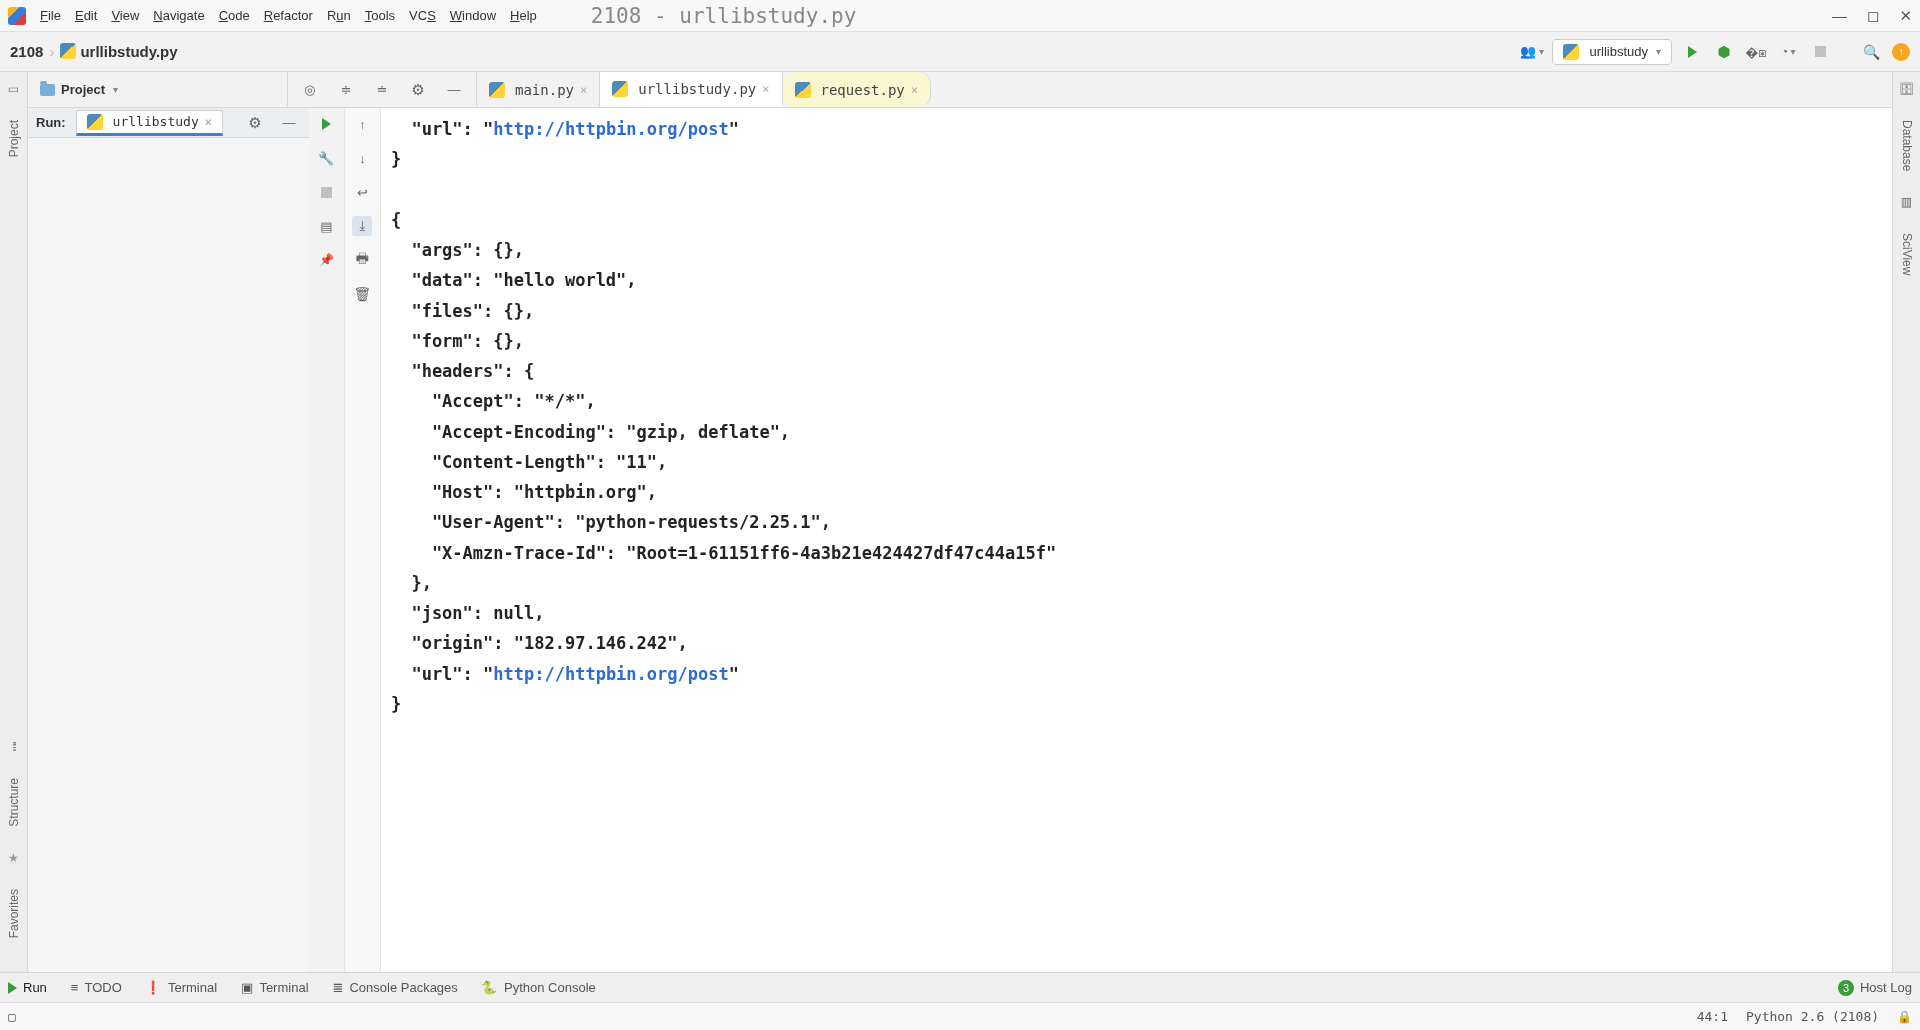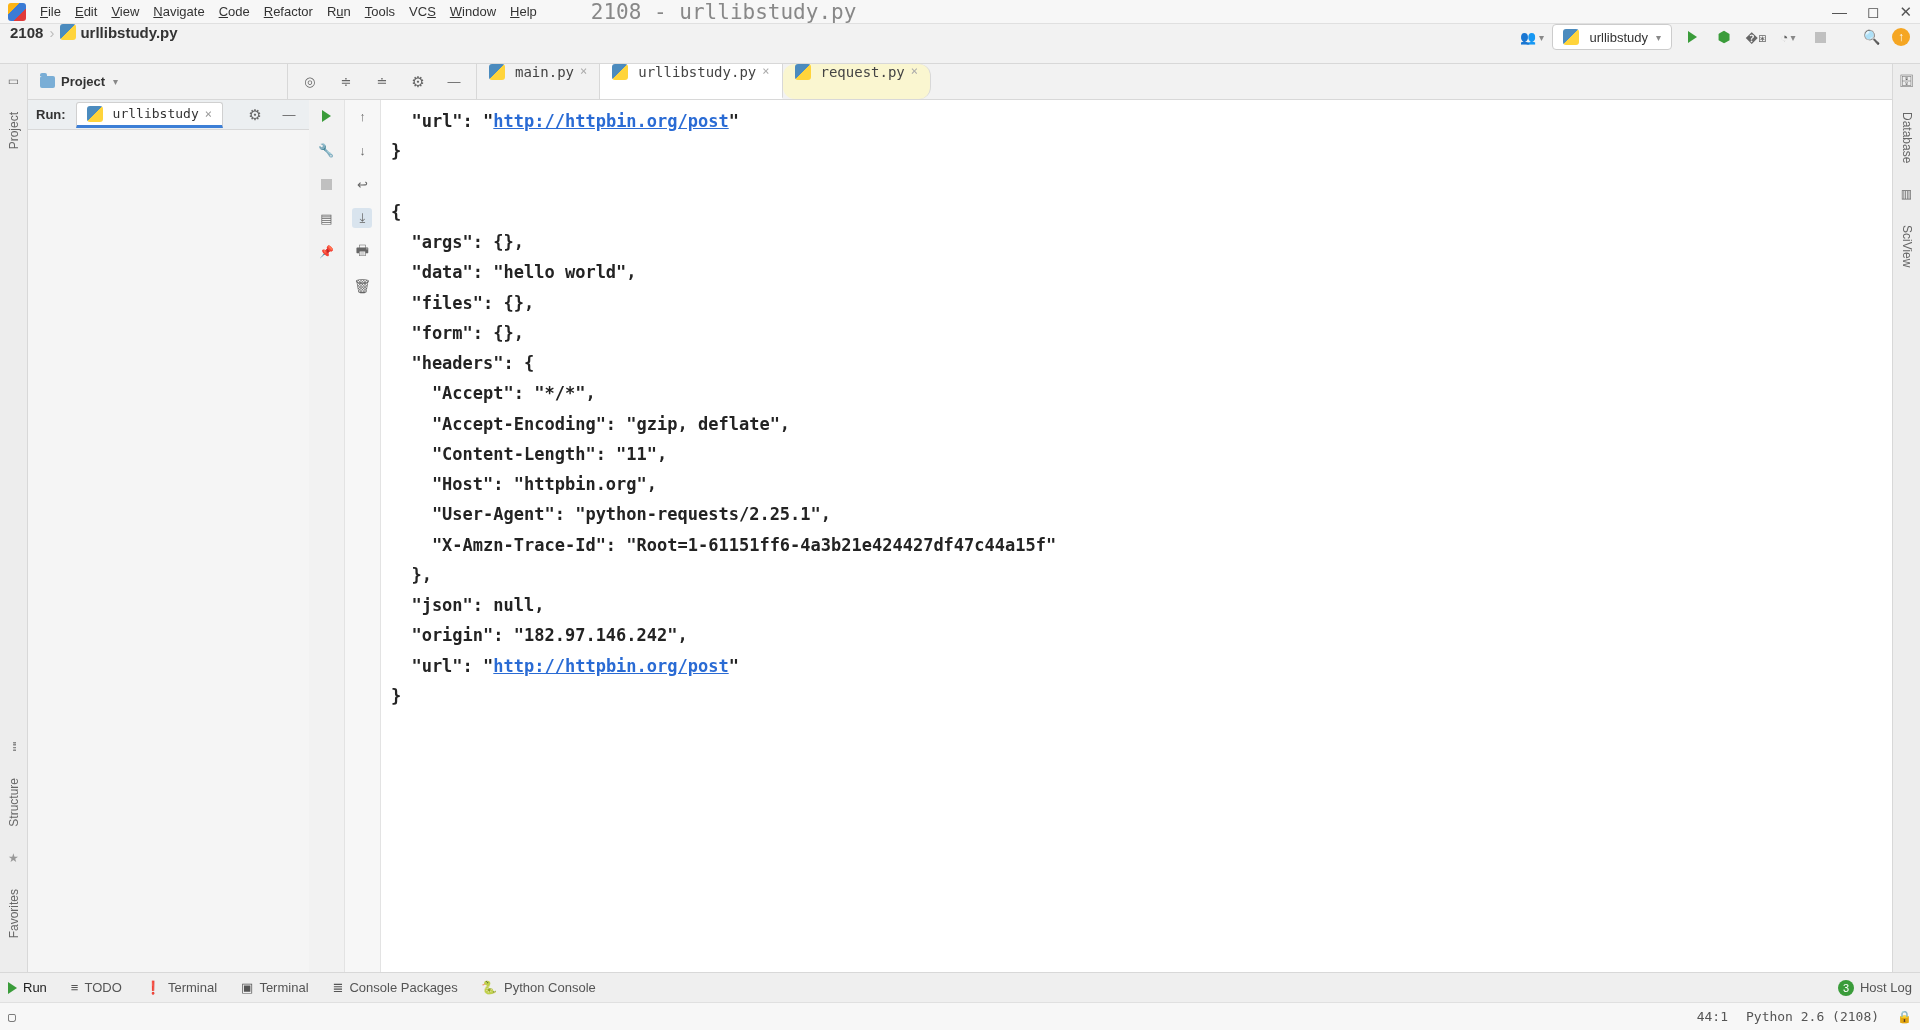--- a/index.html
+++ b/index.html
@@ -11,39 +11,39 @@
     width: 1920px;
     height: 1030px;
     overflow: hidden;
     display: flex;
     flex-direction: column;
   }
   
   .menubar {
     display: flex;
     align-items: center;
-    height: 24px;
+    height: 32px;
     padding: 0 8px;
     background: #f7f7f7;
     gap: 14px;
     border-bottom: 1px solid #e0e0e0;
   }
   .app-icon {
     width: 18px; height: 18px;
     background: linear-gradient(135deg,#fcb415 0 33%,#3a7bd5 33% 66%,#e03a3a 66%);
     border-radius: 3px;
   }
   .menu-item { cursor: pointer; }
   .menu-item .u { text-decoration: underline; }
   .title-area { margin-left: 40px; color: #888; font-family: "Consolas","DejaVu Sans Mono",monospace; font-size: 21px;}
   .win-controls { margin-left: auto; display: flex; gap: 20px; color:#555;}
   .win-controls span { cursor:pointer; font-size:15px; }
   
   .navbar {
-    display:flex; align-items:flex-start; height:40px;
+    display:flex; align-items:center; height:40px;
     background:#f2f2f2; border-bottom:1px solid #d8d8d8;
     padding:0 10px; gap:8px;
   }
   .breadcrumb { display:flex; align-items:center; gap:6px; font-weight:600; color:#333; font-size:15px;}
   .breadcrumb .sep{color:#bbb;font-weight:400;}
   .py-icon {
     width:16px;height:16px;
     display:inline-block;
     background: linear-gradient(135deg,#4b8bbe 0 50%,#ffd43b 50%);
     border-radius:3px; margin-right:4px; vertical-align:-2px;
@@ -76,21 +76,21 @@
   }
   .project-dropdown {
     display:flex;align-items:center;gap:6px;padding:0 12px;height:100%;
     border-right:1px solid #d8d8d8;min-width:260px;
   }
   .folder-icon{width:15px;height:12px;background:#7aaed6;border-radius:2px;position:relative;}
   .folder-icon::before{content:"";position:absolute;top:-3px;left:0;width:7px;height:3px;background:#7aaed6;border-radius:2px 2px 0 0;}
   .proj-tools{display:flex;gap:12px;color:#888;padding:0 10px;border-right:1px solid #d8d8d8;height:100%;align-items:center;}
   .file-tabs{display:flex;height:100%;}
   .file-tab{
-    display:flex;align-items:flex-start;gap:6px;padding:0 12px;height:100%;
+    display:flex;align-items:center;gap:6px;padding:0 12px;height:100%;
     border-right:1px solid #d8d8d8;background:#f2f2f2;cursor:pointer;
     font-family:"Consolas",monospace;font-size:14px;color:#444;
   }
   .file-tab.active{background:#fff;border-bottom:2px solid #fff;margin-bottom:-1px;}
   .file-tab.highlight{background:#faf6d0;border-radius:12px;}
   .tab-close{color:#aaa;font-size:12px;cursor:pointer;}
   
   .run-panel{flex:1;display:flex;flex-direction:row;min-height:0;background:#f5f5f5;}
   .run-header{
     display:flex;align-items:center;height:30px;background:#eceff1;
@@ -109,21 +109,21 @@
   .run-gutter{width:36px;background:#f2f2f2;border-right:1px solid #e3e3e3;display:flex;flex-direction:column;align-items:center;padding-top:6px;gap:14px;}
   .run-gutter2{width:36px;background:#f7f7f7;border-right:1px solid #e3e3e3;display:flex;flex-direction:column;align-items:center;padding-top:6px;gap:14px;}
   .g-icon{width:20px;height:20px;display:flex;align-items:center;justify-content:center;color:#666;cursor:pointer;}
   .g-icon.play{color:#3a9c3a;}
   .g-icon.toggled{background:#d9e4ee;border-radius:3px;}
   .console{
     flex:1;overflow:auto;padding:6px 10px 10px 10px;
     font-family:"DejaVu Sans Mono","Consolas",monospace;font-size:17px;font-weight:600;
     line-height:1.78;color:#232323;white-space:pre;
   }
-  .console a{color:#2a6bd4;text-decoration:underline;}
+  .console a{color:#2a6bd4;}
   
   .bottom-tabs{
     display:flex;align-items:center;height:30px;background:#efefef;
     border-top:1px solid #d8d8d8;padding:0 8px;gap:24px;color:#555;
   }
   .bottom-tabs .bt{display:flex;align-items:center;gap:6px;cursor:pointer;}
   .bottom-tabs .bt.active{color:#222;}
   .bt .tri{color:#3a9c3a;}
   .bt-right{margin-left:auto;display:flex;align-items:center;gap:6px;}
   .badge3{background:#3a9c3a;color:#fff;border-radius:50%;width:16px;height:16px;display:flex;align-items:center;justify-content:center;font-size:11px;}

